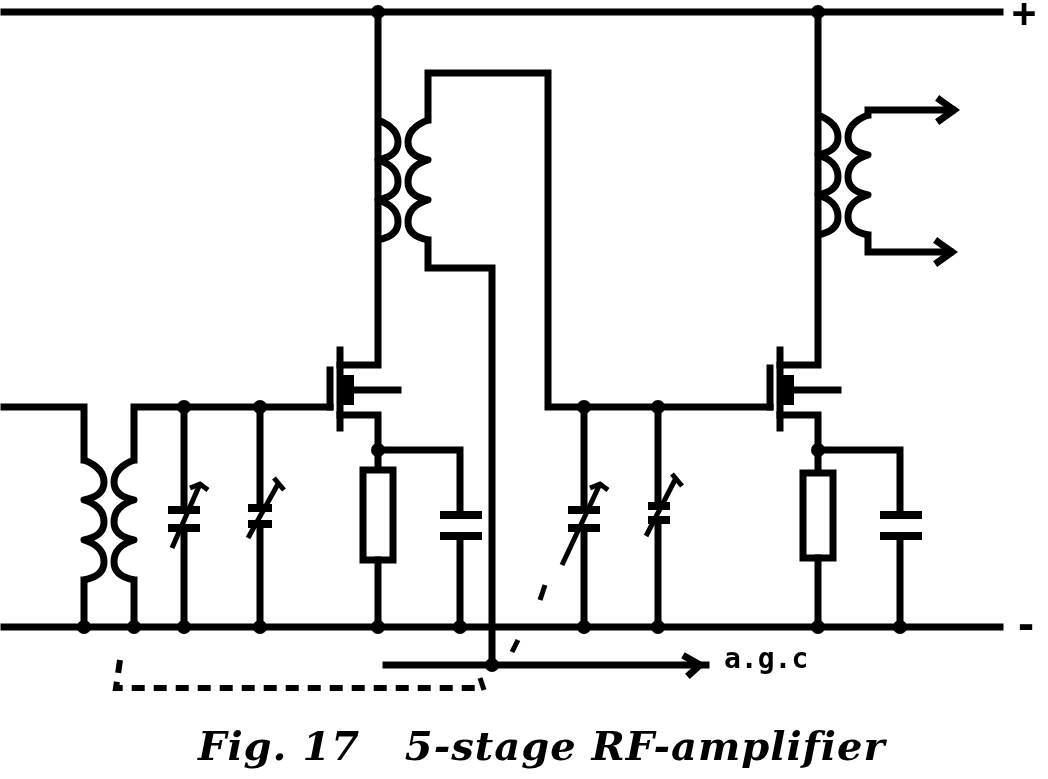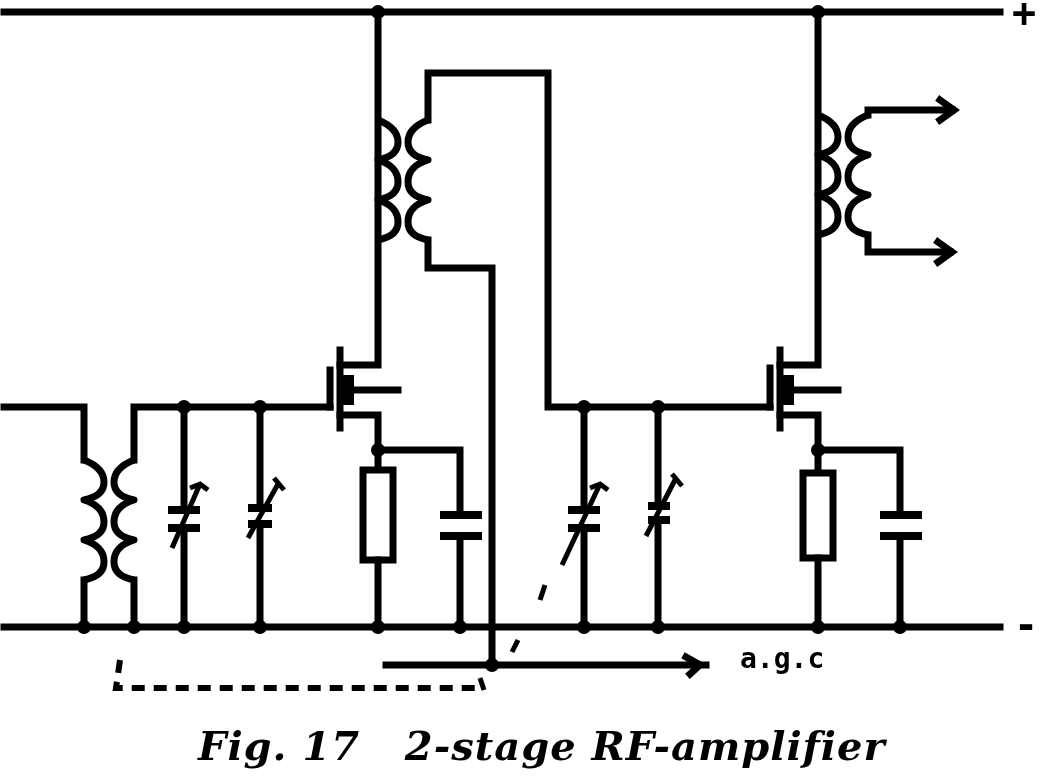--- a/index.html
+++ b/index.html
@@ -7,21 +7,21 @@
   #schematic { position: absolute; left: 0; top: 0; }
   .w { stroke: #000; stroke-width: 7; fill: none; stroke-linecap: square; stroke-linejoin: miter; }
   .coil { stroke: #000; stroke-width: 7; fill: none; stroke-linejoin: round; }
   .dot { fill: #000; }
   .res { stroke: #000; stroke-width: 7; fill: #fff; }
   .cap { stroke: #000; stroke-width: 8; }
   .dash { stroke: #000; stroke-width: 6; stroke-dasharray: 13 9; fill: none; }
   .thin { stroke: #000; stroke-width: 5; fill: none; }
   .lbl { position: absolute; font-family: "DejaVu Sans Mono", monospace; font-weight: bold; color: #000; white-space: pre; }
   #caption { left: 198px; top: 722px; font-size: 40px; font-style: italic; letter-spacing: 1px; font-family: "DejaVu Serif", serif; }
-  #agc-label { left: 740px; top: 642px; font-size: 28px; }
+  #agc-label { left: 724px; top: 642px; font-size: 28px; }
   #plus-label { left: 1012px; top: -10px; font-size: 40px; }
   #minus-label { left: 1014px; top: 602px; font-size: 40px; }
 </style>
 </head>
 <body>
 
 <svg id="schematic" width="1048" height="779" viewBox="0 0 1048 779">
 
   <g>
     <line class="w" x1="4" y1="12" x2="1000" y2="12"></line>
@@ -156,13 +156,13 @@
     <circle class="dot" cx="658" cy="407" r="7"></circle>
     <circle class="dot" cx="378" cy="450" r="7"></circle>
     <circle class="dot" cx="818" cy="450" r="7"></circle>
     <circle class="dot" cx="492" cy="665" r="7"></circle>
   </g>
 </svg>
 
 <div class="lbl" id="plus-label">+</div>
 <div class="lbl" id="minus-label">-</div>
 <div class="lbl" id="agc-label">a.g.c</div>
-<div class="lbl" id="caption">Fig. 17   2-stage RF-amplifier</div>
+<div class="lbl" id="caption">Fig. 17   5-stage RF-amplifier</div>
 
 </body></html>

